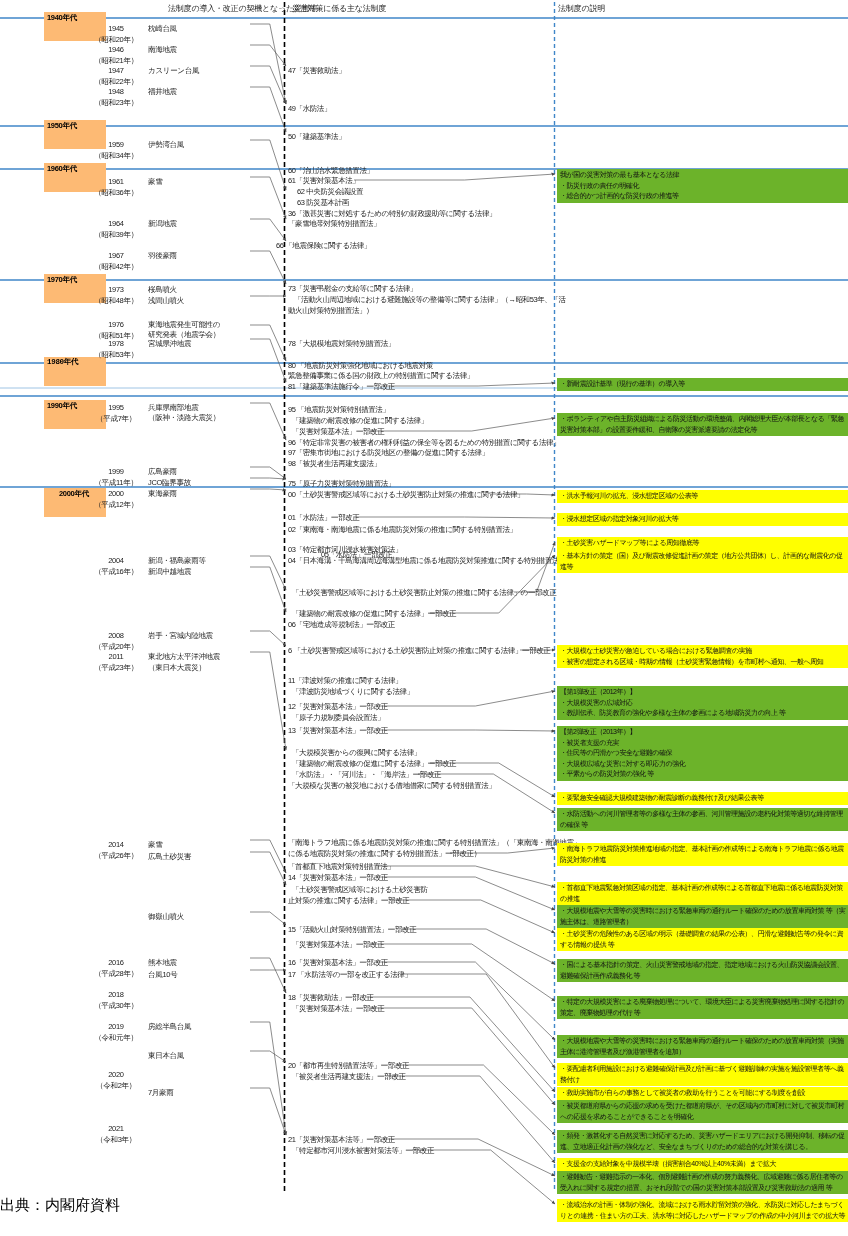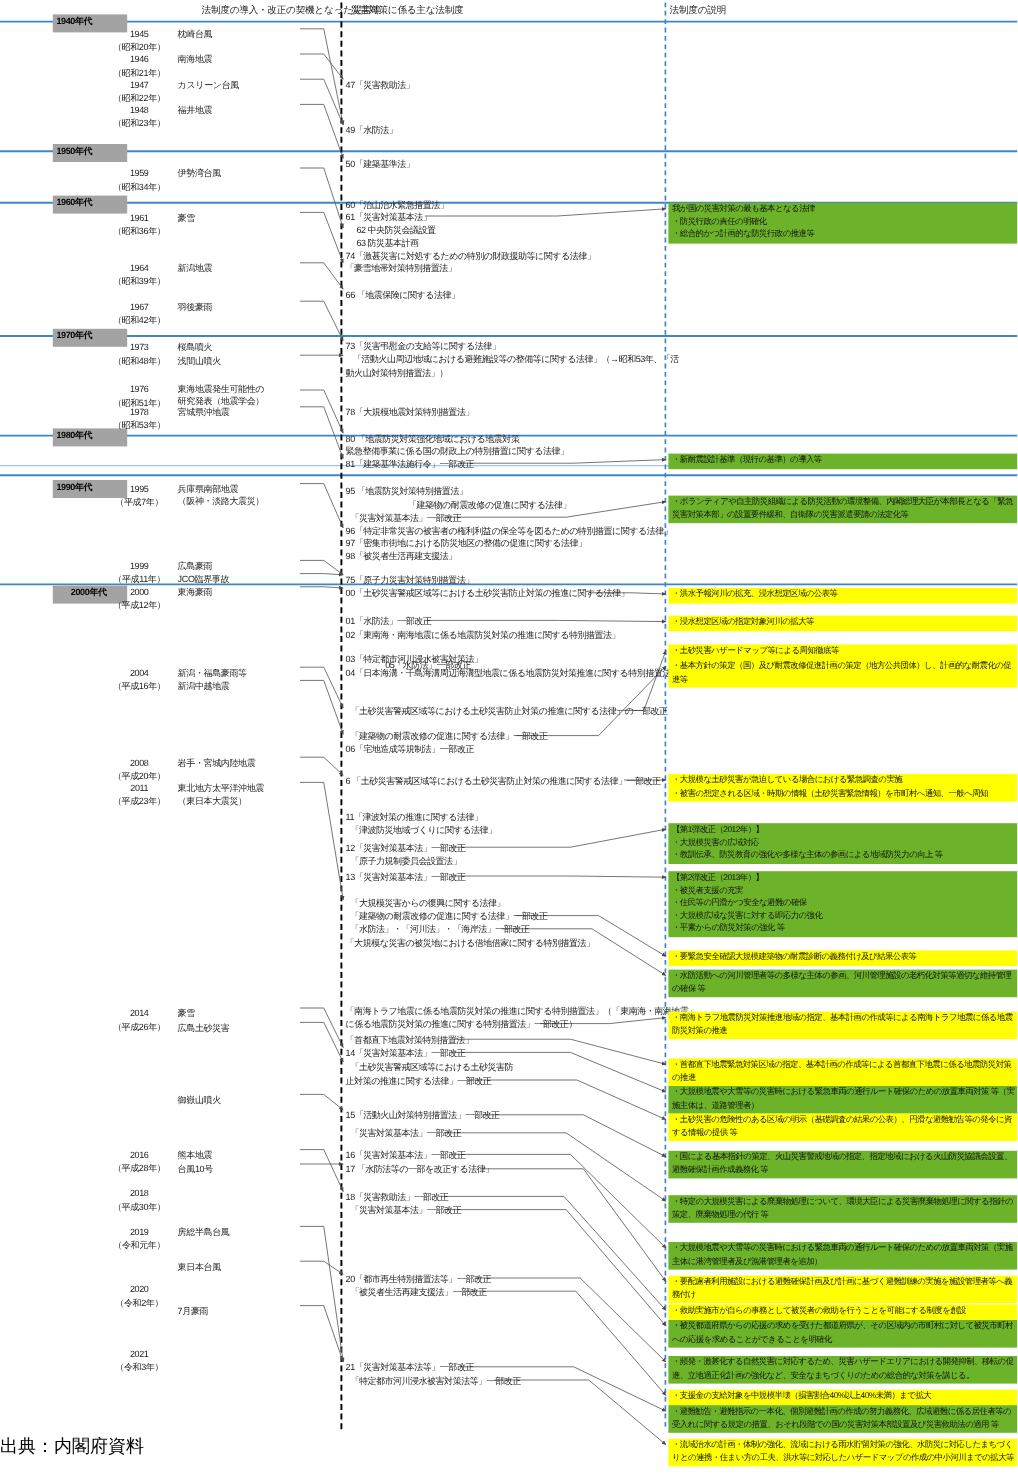--- a/index.html
+++ b/index.html
@@ -27,22 +27,22 @@
     font-size: 8px;
     color: #222;
     white-space: nowrap;
     letter-spacing: -0.2px;
   }
   
   .decade {
     position: absolute;
     left: 44px;
     width: 62px;
-    height: 15px;
-    background: #a3a3a3;
+    height: 29px;
+    background: #fdba74;
     color: #000;
     font-size: 7.5px;
     font-weight: bold;
     line-height: 11px;
     padding-left: 3px;
     letter-spacing: -0.3px;
   }
   
   .yr {
     position: absolute;
@@ -180,21 +180,21 @@
     <div id="headers-host">
         <div class="hdr" style="left: 168px; top: 3px;">法制度の導入・改正の契機となった災害等</div>
         <div class="hdr" style="left: 292px; top: 3px;">災害対策に係る主な法制度</div>
         <div class="hdr" style="left: 558px; top: 3px;">法制度の説明</div>
       </div>
     <div id="decades-host">
         <div class="decade" style="top: 12px;">1940年代</div>
         <div class="decade" style="top: 120px;">1950年代</div>
         <div class="decade" style="top: 163px;">1960年代</div>
         <div class="decade" style="top: 274px;">1970年代</div>
-        <div class="decade" style="top: 357px;">1980年代</div>
+        <div class="decade" style="top: 357px; font-family: Liberation Mono, monospace;">1980年代</div>
         <div class="decade" style="top: 400px;">1990年代</div>
         <div class="decade" style="top: 488px; padding-left: 15px;">2000年代</div>
       </div>
     <div id="years-host">
         <div class="yr" style="left: 88px; top: 24px;">1945</div>
         <div class="yr" style="left: 88px; top: 35px;">（昭和20年）</div>
         <div class="yr" style="left: 88px; top: 45px;">1946</div>
         <div class="yr" style="left: 88px; top: 56px;">（昭和21年）</div>
         <div class="yr" style="left: 88px; top: 66px;">1947</div>
         <div class="yr" style="left: 88px; top: 77px;">（昭和22年）</div>
@@ -273,32 +273,32 @@
         <div class="ev" style="top: 1088px;">7月豪雨</div>
       </div>
     <div id="laws-host">
         <div class="law" style="left: 288px; top: 66px;">47「災害救助法」</div>
         <div class="law" style="left: 288px; top: 104px;">49「水防法」</div>
         <div class="law" style="left: 288px; top: 132px; text-align: center;">50「建築基準法」</div>
         <div class="law" style="left: 288px; top: 166px;">60「治山治水緊急措置法」</div>
         <div class="law" style="left: 288px; top: 176px;">61「災害対策基本法」</div>
         <div class="law" style="left: 297px; top: 187px;">62 中央防災会議設置</div>
         <div class="law" style="left: 297px; top: 198px;">63 防災基本計画</div>
-        <div class="law" style="left: 288px; top: 209px;">74「激甚災害に対処するための特別の財政援助等に関する法律」</div>
+        <div class="law" style="left: 288px; top: 209px;">36「激甚災害に対処するための特別の財政援助等に関する法律」</div>
         <div class="law" style="left: 288px; top: 219px;">「豪雪地帯対策特別措置法」</div>
-        <div class="law" style="left: 288px; top: 241px;">66 「地震保険に関する法律」</div>
+        <div class="law" style="left: 276px; top: 241px;">66 「地震保険に関する法律」</div>
         <div class="law" style="left: 288px; top: 284px;">73「災害弔慰金の支給等に関する法律」</div>
         <div class="law" style="left: 294px; top: 295px;">「活動火山周辺地域における避難施設等の整備等に関する法律」（→昭和53年、「活</div>
         <div class="law" style="left: 288px; top: 306px;">動火山対策特別措置法」）</div>
         <div class="law" style="left: 288px; top: 339px;">78「大規模地震対策特別措置法」</div>
         <div class="law" style="left: 288px; top: 361px;">80 「地震防災対策強化地域における地震対策</div>
         <div class="law" style="left: 288px; top: 371px;">緊急整備事業に係る国の財政上の特別措置に関する法律」</div>
         <div class="law" style="left: 288px; top: 382px;">81「建築基準法施行令」一部改正</div>
         <div class="law" style="left: 288px; top: 405px;">95 「地震防災対策特別措置法」</div>
-        <div class="law" style="left: 292px; top: 416px; margin-left: 48px;">「建築物の耐震改修の促進に関する法律」</div>
+        <div class="law" style="left: 292px; top: 416px;">「建築物の耐震改修の促進に関する法律」</div>
         <div class="law" style="left: 292px; top: 427px;">「災害対策基本法」一部改正</div>
         <div class="law" style="left: 288px; top: 438px;">96「特定非常災害の被害者の権利利益の保全等を図るための特別措置に関する法律」</div>
         <div class="law" style="left: 288px; top: 448px;">97「密集市街地における防災地区の整備の促進に関する法律」</div>
         <div class="law" style="left: 288px; top: 459px;">98「被災者生活再建支援法」</div>
         <div class="law" style="left: 288px; top: 479px;">75「原子力災害対策特別措置法」</div>
         <div class="law" style="left: 288px; top: 490px;">00「土砂災害警戒区域等における土砂災害防止対策の推進に関する法律」</div>
         <div class="law" style="left: 288px; top: 513px;">01「水防法」一部改正</div>
         <div class="law" style="left: 288px; top: 525px;">02「東南海・南海地震に係る地震防災対策の推進に関する特別措置法」</div>
         <div class="law" style="left: 288px; top: 545px;">03「特定都市河川浸水被害対策法」</div>
         <div class="law" style="left: 288px; top: 556px;">04「日本海溝・千島海溝周辺海溝型地震に係る地震防災対策推進に関する特別措置法」</div>

